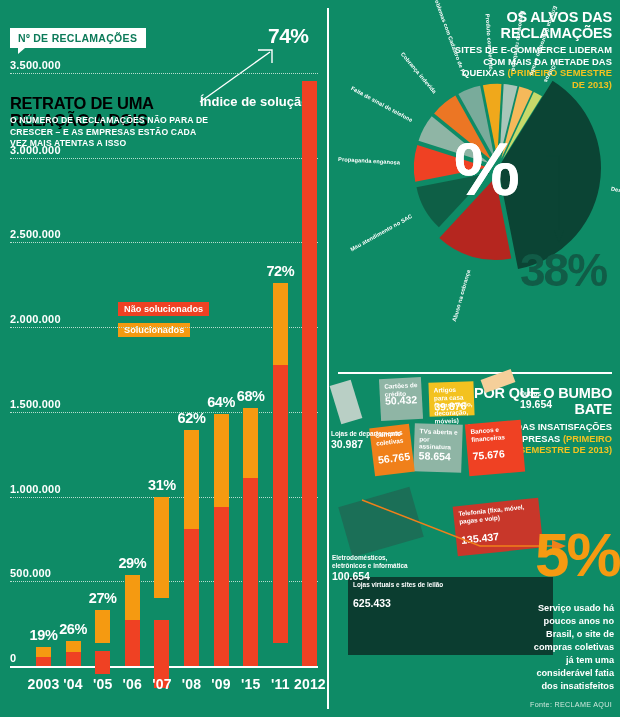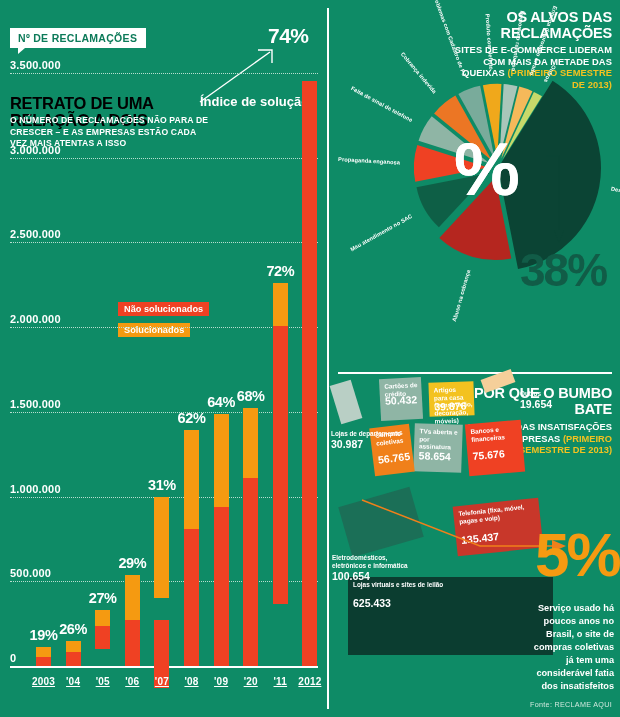--- a/index.html
+++ b/index.html
@@ -69,22 +69,22 @@
   .axis { position:absolute; left:10px; width:308px; height:2px; background:#ffffff; }
 
   .bar { position:absolute; width:15px; }
   .bar .seg-top { position:absolute; left:0; width:100%; background:#f59a11; }
   .bar .seg-bot { position:absolute; left:0; bottom:0; width:100%; background:#ef4123; }
   .bar .bar-pct {
     position:absolute; left:50%; transform:translateX(-50%);
     color:#ffffff; font-weight:bold; font-size:14.5px; white-space:nowrap;
     letter-spacing:-.4px;
   }
-  .xtick { position:absolute; color:#ffffff; font-weight:bold; font-size:10px;
-    transform:translateX(-50%); white-space:nowrap; letter-spacing:.2px;text-decoration:underline; }
+  .xtick { position:absolute; color:#ffffff; font-weight:bold; font-size:14px;
+    transform:translateX(-50%); white-space:nowrap; letter-spacing:.2px; }
 
   
   .rt { position:absolute; left:330px; top:0; width:290px; height:372px; }
   .rt-title { position:absolute; right:8px; top:10px; text-align:right;
     color:#ffffff; font-weight:bold; font-size:14.5px; line-height:1.07;
     letter-spacing:-.2px; width:150px; }
   .rt-sub { position:absolute; right:8px; top:45px; text-align:right;
     color:#ffffff; font-weight:bold; font-size:9.3px; line-height:1.25;
     width:160px; letter-spacing:.1px; }
   .rt-sub .year { color:#f3c220; }
@@ -179,21 +179,21 @@
           <div class="seg-bot" style="height: 9.31857px; background: rgb(239, 65, 35);"></div>
           <div class="bar-pct" style="top: -20px;">19%</div>
         </div>
         <div class="xtick" style="left: 43.5px; top: 676px;">2003</div>
         <div class="bar" style="left: 65.6px; top: 641.433px; height: 24.5671px;">
           <div class="seg-top" style="top: 0px; height: 11.0129px; background: rgb(245, 154, 17);"></div>
           <div class="seg-bot" style="height: 13.5543px; background: rgb(239, 65, 35);"></div>
           <div class="bar-pct" style="top: -20px;">26%</div>
         </div>
         <div class="xtick" style="left: 73.1px; top: 676px;">'04</div>
-        <div class="bar" style="left: 95.2px; top: 610.089px; height: 39px;">
+        <div class="bar" style="left: 95.2px; top: 610.089px; height: 64px;">
           <div class="seg-top" style="top: 0px; height: 33.0386px; background: rgb(245, 154, 17);"></div>
           <div class="seg-bot" style="height: 22.8729px; background: rgb(239, 65, 35);"></div>
           <div class="bar-pct" style="top: -20px;">27%</div>
         </div>
         <div class="xtick" style="left: 102.7px; top: 676px;">'05</div>
         <div class="bar" style="left: 124.8px; top: 574.509px; height: 91.4914px;">
           <div class="seg-top" style="top: 0px; height: 45.7457px; background: rgb(245, 154, 17);"></div>
           <div class="seg-bot" style="height: 45.7457px; background: rgb(239, 65, 35);"></div>
           <div class="bar-pct" style="top: -20px;">29%</div>
         </div>
@@ -214,22 +214,22 @@
           <div class="seg-top" style="top: 0px; height: 92.3386px; background: rgb(245, 154, 17);"></div>
           <div class="seg-bot" style="height: 159.263px; background: rgb(239, 65, 35);"></div>
           <div class="bar-pct" style="top: -20px;">64%</div>
         </div>
         <div class="xtick" style="left: 221.1px; top: 676px;">'09</div>
         <div class="bar" style="left: 243.2px; top: 408.469px; height: 257.531px;">
           <div class="seg-top" style="top: 0px; height: 69.4657px; background: rgb(245, 154, 17);"></div>
           <div class="seg-bot" style="height: 188.066px; background: rgb(239, 65, 35);"></div>
           <div class="bar-pct" style="top: -20px;">68%</div>
         </div>
-        <div class="xtick" style="left: 250.7px; top: 676px;">'20</div>
-        <div class="bar" style="left: 272.8px; top: 283.091px; height: 321px;">
+        <div class="xtick" style="left: 250.7px; top: 676px;">'15</div>
+        <div class="bar" style="left: 272.8px; top: 283.091px; height: 360px;">
           <div class="seg-top" style="top: 0px; height: 105.046px; background: rgb(245, 154, 17);"></div>
           <div class="seg-bot" style="height: 277.863px; background: rgb(239, 65, 35);"></div>
           <div class="bar-pct" style="top: -20px;">72%</div>
         </div>
         <div class="xtick" style="left: 280.3px; top: 676px;">'11</div>
         <div class="bar" style="left: 302.4px; top: 81.4714px; height: 584.529px;">
           <div class="seg-top" style="top: 0px; height: 0px; background: rgb(245, 154, 17);"></div>
           <div class="seg-bot" style="height: 584.529px; background: rgb(239, 65, 35);"></div>
         </div>
         <div class="xtick" style="left: 309.9px; top: 676px;">2012</div>

